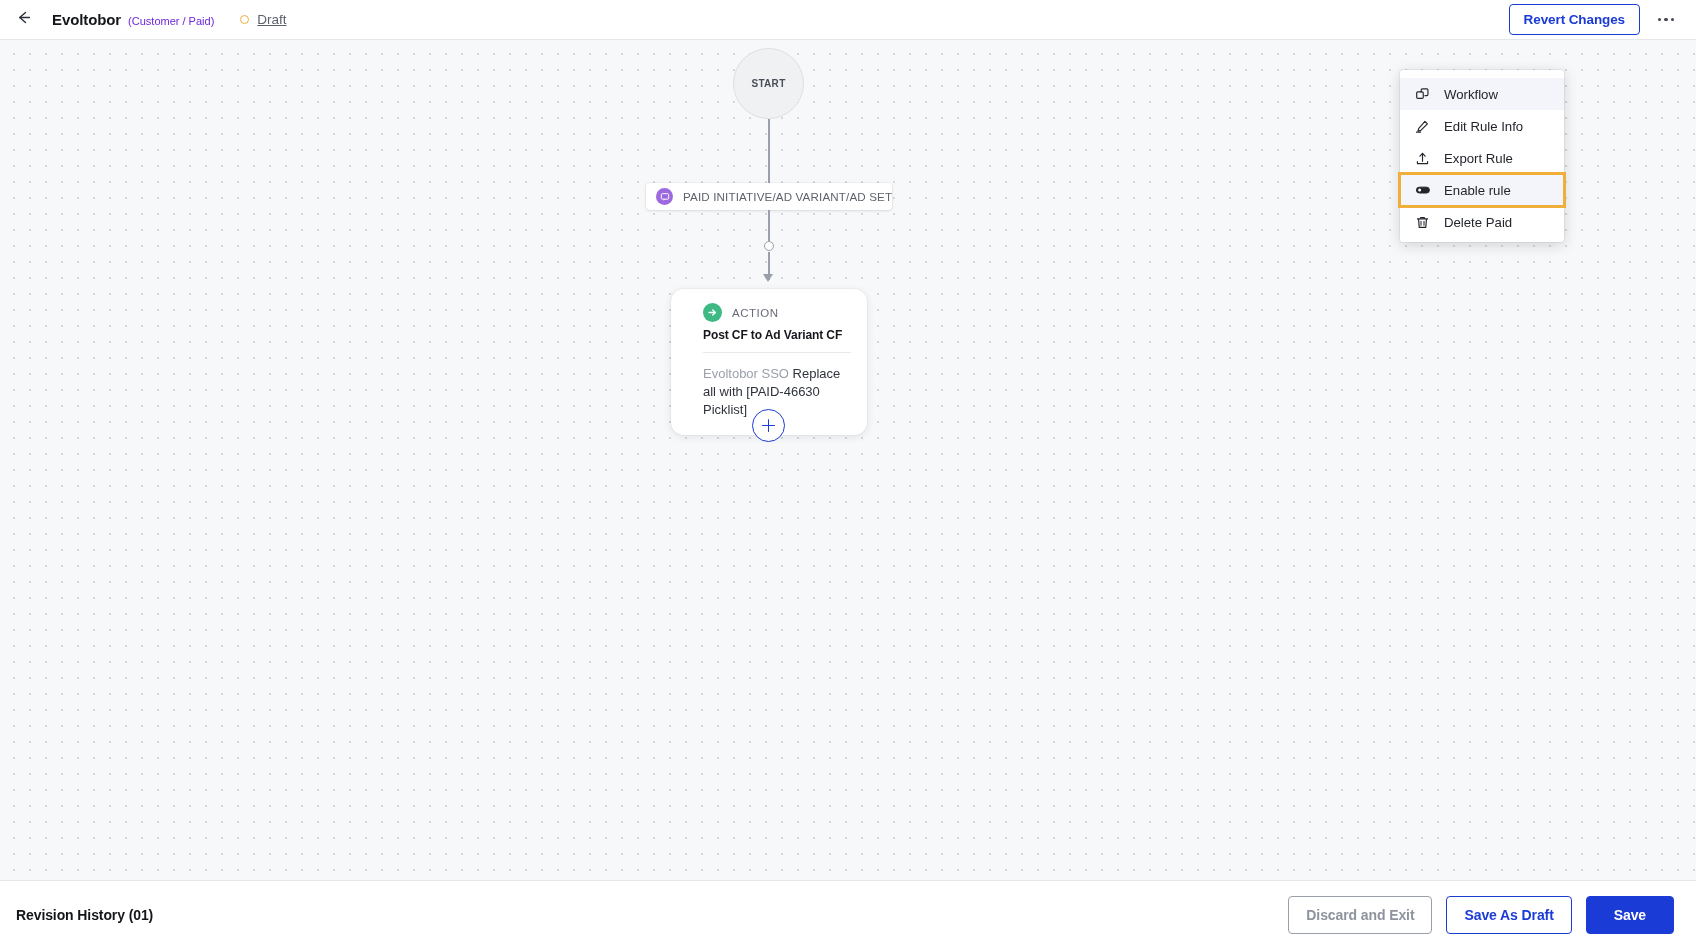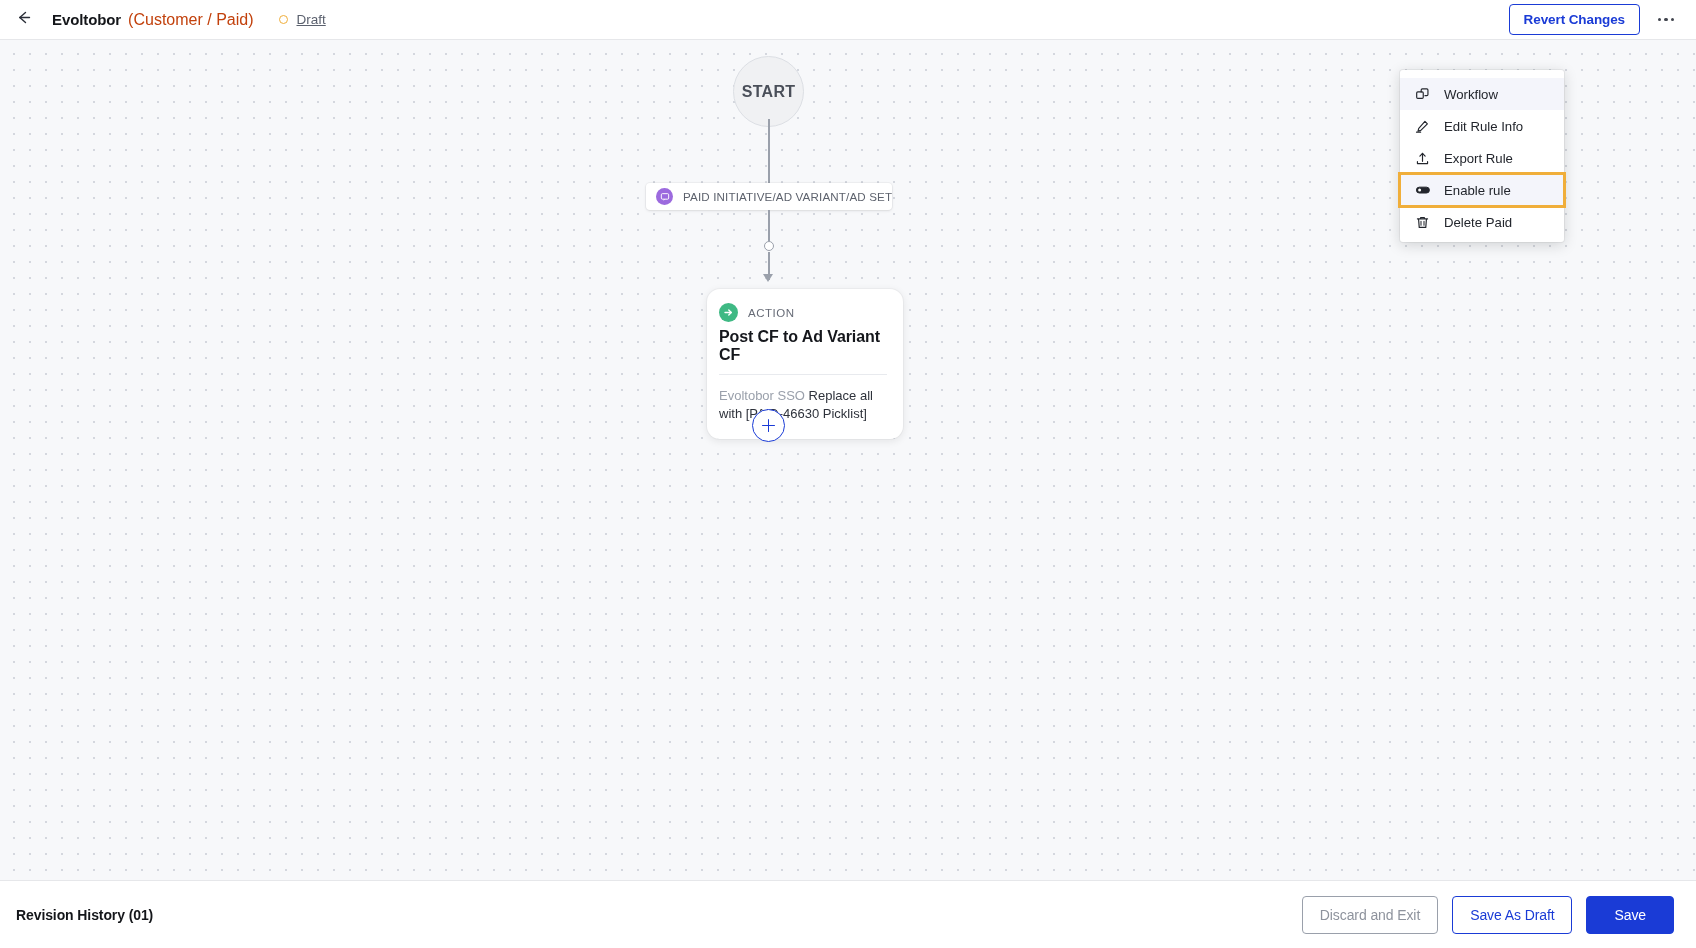--- a/index.html
+++ b/index.html
@@ -46,22 +46,22 @@
     margin-left: 16px;
     gap: 7px;
   }
   .rule-title {
     font-size: 15px;
     font-weight: bold;
     color: #14161a;
     letter-spacing: -0.1px;
   }
   .rule-subtitle {
-    font-size: 16px;
-    color: #c2410c;
+    font-size: 11px;
+    color: #6d28d9;
     font-weight: normal;
   }
   .status-chip {
     display: flex;
     align-items: center;
     gap: 8px;
     margin-left: 26px;
   }
   .status-dot {
     width: 9px; height: 9px;
@@ -119,27 +119,27 @@
 
   .flow {
     position: absolute;
     left: 0; top: 0;
     width: 100%; height: 100%;
   }
 
   
   .start-node {
     position: absolute;
-    left: 733px; top: 16px;
+    left: 733px; top: 8px;
     width: 71px; height: 71px;
     border-radius: 50%;
     background: #f0f1f3;
     border: 1px solid #dcdfe4;
     display: flex; align-items: center; justify-content: center;
-    font-size: 16px;
+    font-size: 10px;
     font-weight: bold;
     color: #4a4f59;
     letter-spacing: 0.3px;
     cursor: pointer;
   }
 
   
   .conn {
     position: absolute;
     width: 1.4px;
@@ -195,26 +195,26 @@
   .trigger-text {
     font-size: 11.6px;
     color: #5d626d;
     letter-spacing: 0.15px;
     white-space: nowrap;
   }
 
   
   .action-card {
     position: absolute;
-    left: 707px; top: 249px;
+    left: 671px; top: 249px;
     width: 196px;
     background: #ffffff;
     border-radius: 13px;
     box-shadow: 0 2px 8px rgba(20,22,26,0.09), 0 0 0 1px rgba(20,22,26,0.03);
-    padding: 14px 16px 16px 12px;
+    padding: 14px 16px 16px 32px;
     cursor: pointer;
     z-index: 3;
   }
   .card-head {
     display: flex;
     align-items: center;
     gap: 10px;
   }
   .action-icon {
     width: 19px; height: 19px;
@@ -223,21 +223,21 @@
     display: flex; align-items: center; justify-content: center;
     flex: 0 0 auto;
   }
   .card-kind {
     font-size: 11.5px;
     color: #676c77;
     letter-spacing: 0.5px;
   }
   .card-title {
     margin-top: 6px;
-    font-size: 16px;
+    font-size: 12px;
     font-weight: bold;
     color: #15171c;
     letter-spacing: -0.1px;
   }
   .card-divider {
     margin-top: 10px;
     height: 1px;
     background: #e8eaee;
   }
   .card-body {
@@ -326,21 +326,21 @@
   }
   .footer-right {
     margin-left: auto;
     display: flex;
     align-items: center;
     gap: 14px;
   }
   .btn {
     font-family: inherit;
     font-size: 14px;
-    font-weight: normal;
+    font-weight: bold;
     border-radius: 4px;
     cursor: pointer;
     letter-spacing: -0.1px;
   }
   .btn-ghost {
     border: 1.2px solid #9aa0ab;
     background: #fff;
     color: #8e939d;
     padding: 10px 17px;
   }

